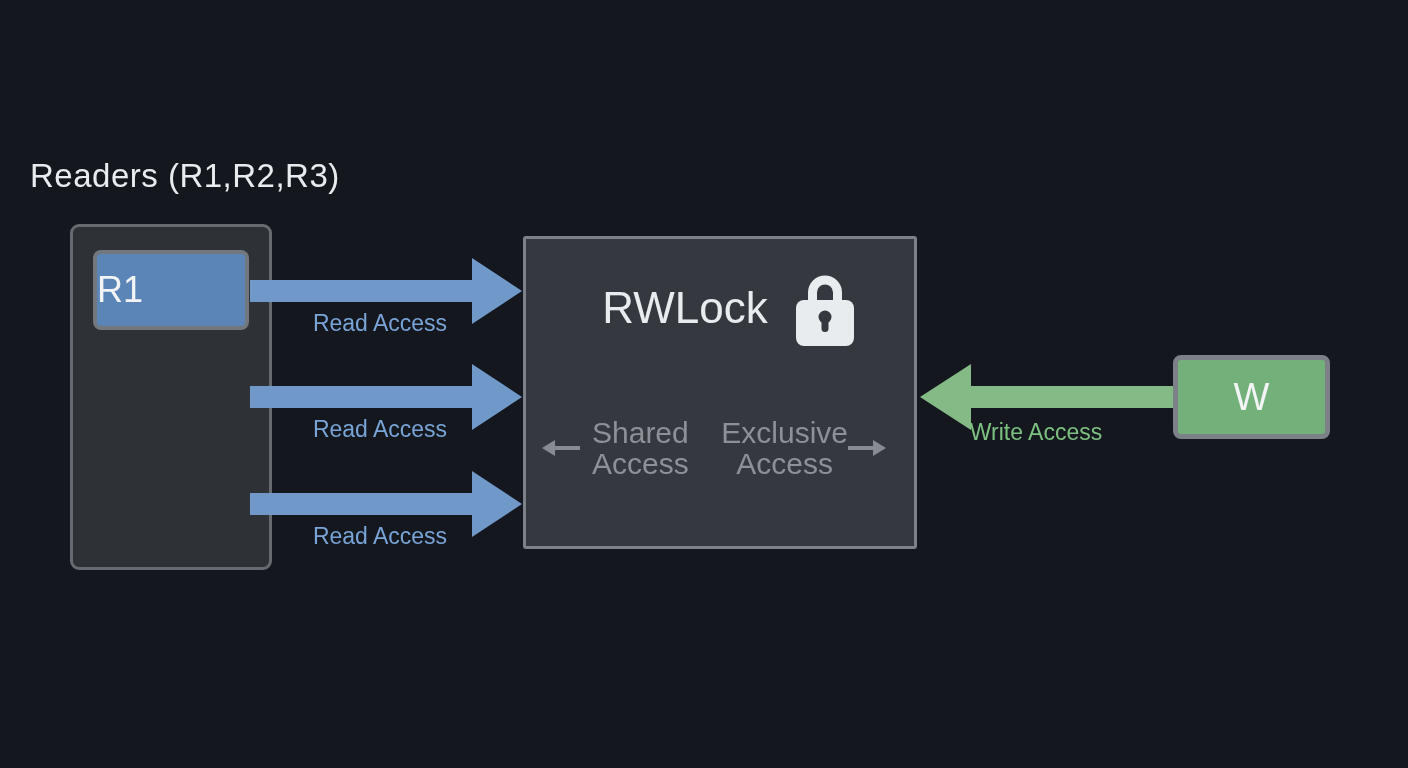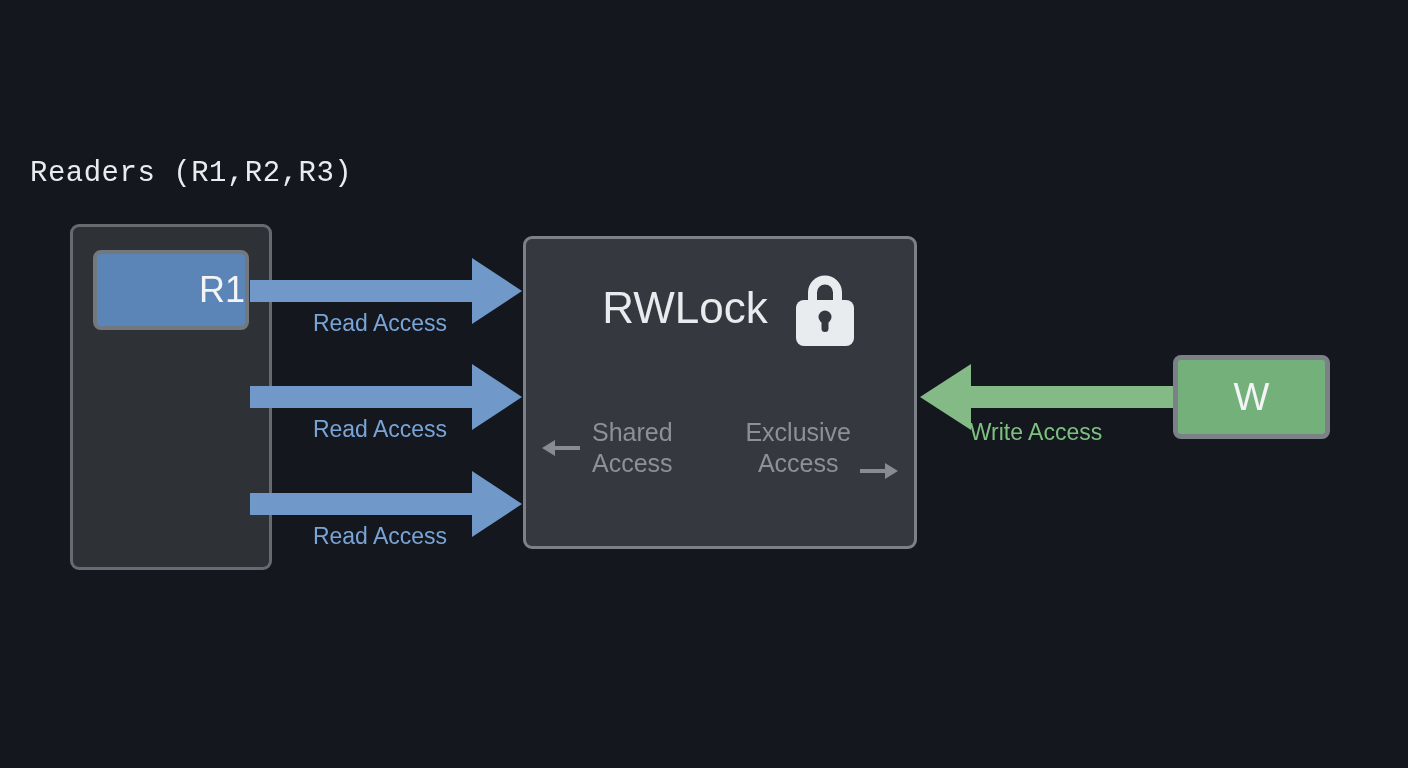--- a/index.html
+++ b/index.html
@@ -25,45 +25,44 @@
   html,body{background:var(--background);}
   body{font-family:"Liberation Sans", sans-serif;}
   .canvas{
     position:relative;
     width:1408px;height:768px;
     background:var(--background);
     overflow:hidden;
   }
   .big-title{
     position:absolute;
-    font-size:29px;
+    font-size:33px;
     color:var(--title-text);
     letter-spacing:.5px;
     white-space:nowrap;
-    font-family:Liberation Mono, monospace;
   }
   .readers-title{left:30px;top:157px;}
   .writer-title{left:1155px;top:284px;}
 
   .readers-container{
     position:absolute;
     left:70px;top:224px;
     width:202px;height:346px;
     background:var(--container-fill);
     border:3px solid var(--container-border);
     border-radius:9px;
     display:flex;flex-direction:column;
     padding:23px 20px;gap:27px;
   }
   .reader-box{
     width:156px;height:80px;
     background:var(--reader-box);
     border:4px solid var(--reader-box-border);
     border-radius:8px;
-    display:flex;align-items:center;justify-content:flex-end;
+    display:flex;align-items:center;justify-content:flex-start;
   }
   .reader-box span{font-size:36px;color:var(--white-text);}
 
   .arrow-svg{position:absolute;display:block;}
   .arrow-read{color:var(--read-arrow);}
   .arrow-write{color:var(--write-arrow);}
   .arrow-r1{left:250px;top:258px;}
   .arrow-r2{left:250px;top:364px;}
   .arrow-r3{left:250px;top:471px;}
   .arrow-w{left:920px;top:364px;}
@@ -77,38 +76,38 @@
   .label-r2{top:416px;}
   .label-r3{top:523px;}
   .write-label{left:936px;top:419px;color:var(--write-label);}
 
   .rwlock-box{
     position:absolute;
     left:523px;top:236px;
     width:394px;height:313px;
     background:var(--panel-fill);
     border:3px solid var(--panel-border);
-    border-radius:9px;
+    border-radius:3px;
   }
   .rwlock-title-row{
     position:absolute;left:0;right:0;top:30px;height:78px;
     display:flex;align-items:center;justify-content:center;gap:28px;
     transform:translateX(8px);
   }
   .rwlock-title{font-size:44px;color:var(--title-text);}
   .lock-icon{color:var(--title-text);display:block;}
 
   .access-group{
     position:absolute;top:178px;
     display:flex;align-items:center;
   }
   .shared-group{left:16px;gap:12px;}
-  .exclusive-group{right:16px;gap:9px;align-items:flex-end;}
+  .exclusive-group{right:28px;}
   .access-text{
-    font-size:25px;line-height:31px;
+    font-size:30px;line-height:31px;
     color:var(--muted-text);text-align:center;
   }
   .mini-arrow{color:var(--muted-arrow);display:block;flex:none;}
 
   .writer-box{
     position:absolute;
     left:1173px;top:355px;
     width:157px;height:84px;
     background:var(--writer-box);
     border:5px solid var(--writer-box-border);

